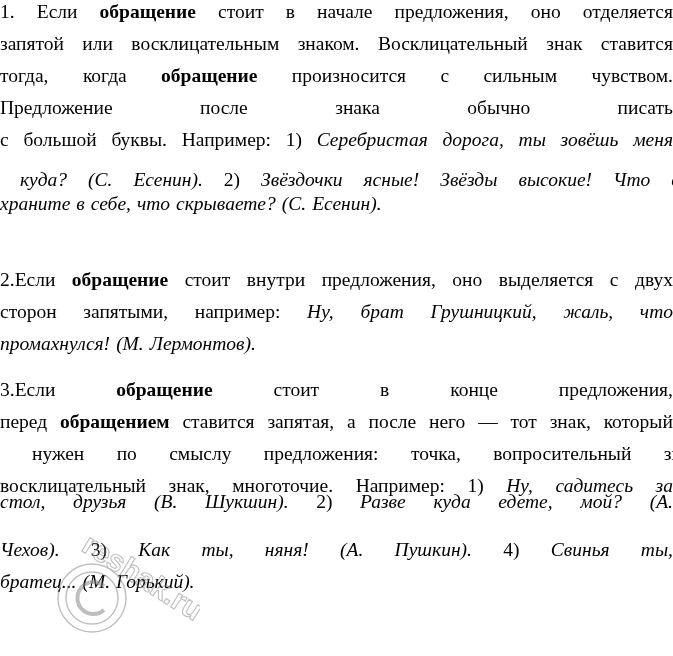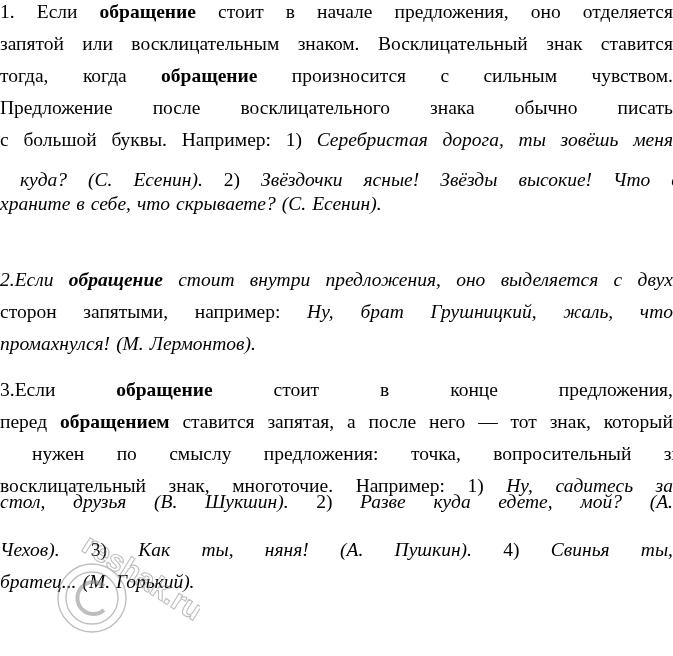--- a/index.html
+++ b/index.html
@@ -54,21 +54,20 @@
           <span>произносится</span>
           <span>с</span>
           <span>сильным</span>
           <span>чувством.</span>
         </div>
       </div>
       <div class="line" style="top: 96px;">
         <div class="j">
           <span>Предложение</span>
           <span>после</span>
-          <span>восклицательного</span>
           <span>знака</span>
           <span>обычно</span>
           <span>писать</span>
         </div>
       </div>
       <div class="line" style="top: 128px;">
         <div class="j">
           <span>с</span>
           <span>большой</span>
           <span>буквы.</span>
@@ -101,21 +100,21 @@
           <i>в</i>
           <i>себе,</i>
           <i>что</i>
           <i>скрываете?</i>
           <i>(С.</i>
           <i>Есенин).</i>
         </div>
       </div>
     </div>
   <div class="para" style="top: 268px;">
-      <div class="line" style="top: 0px; font-style: italic;">
+      <div class="line" style="top: 0px;">
         <div class="j">
           <span>2.Если</span>
           <b>обращение</b>
           <span>стоит</span>
           <span>внутри</span>
           <span>предложения,</span>
           <span>оно</span>
           <span>выделяется</span>
           <span>с</span>
           <span>двух</span>

